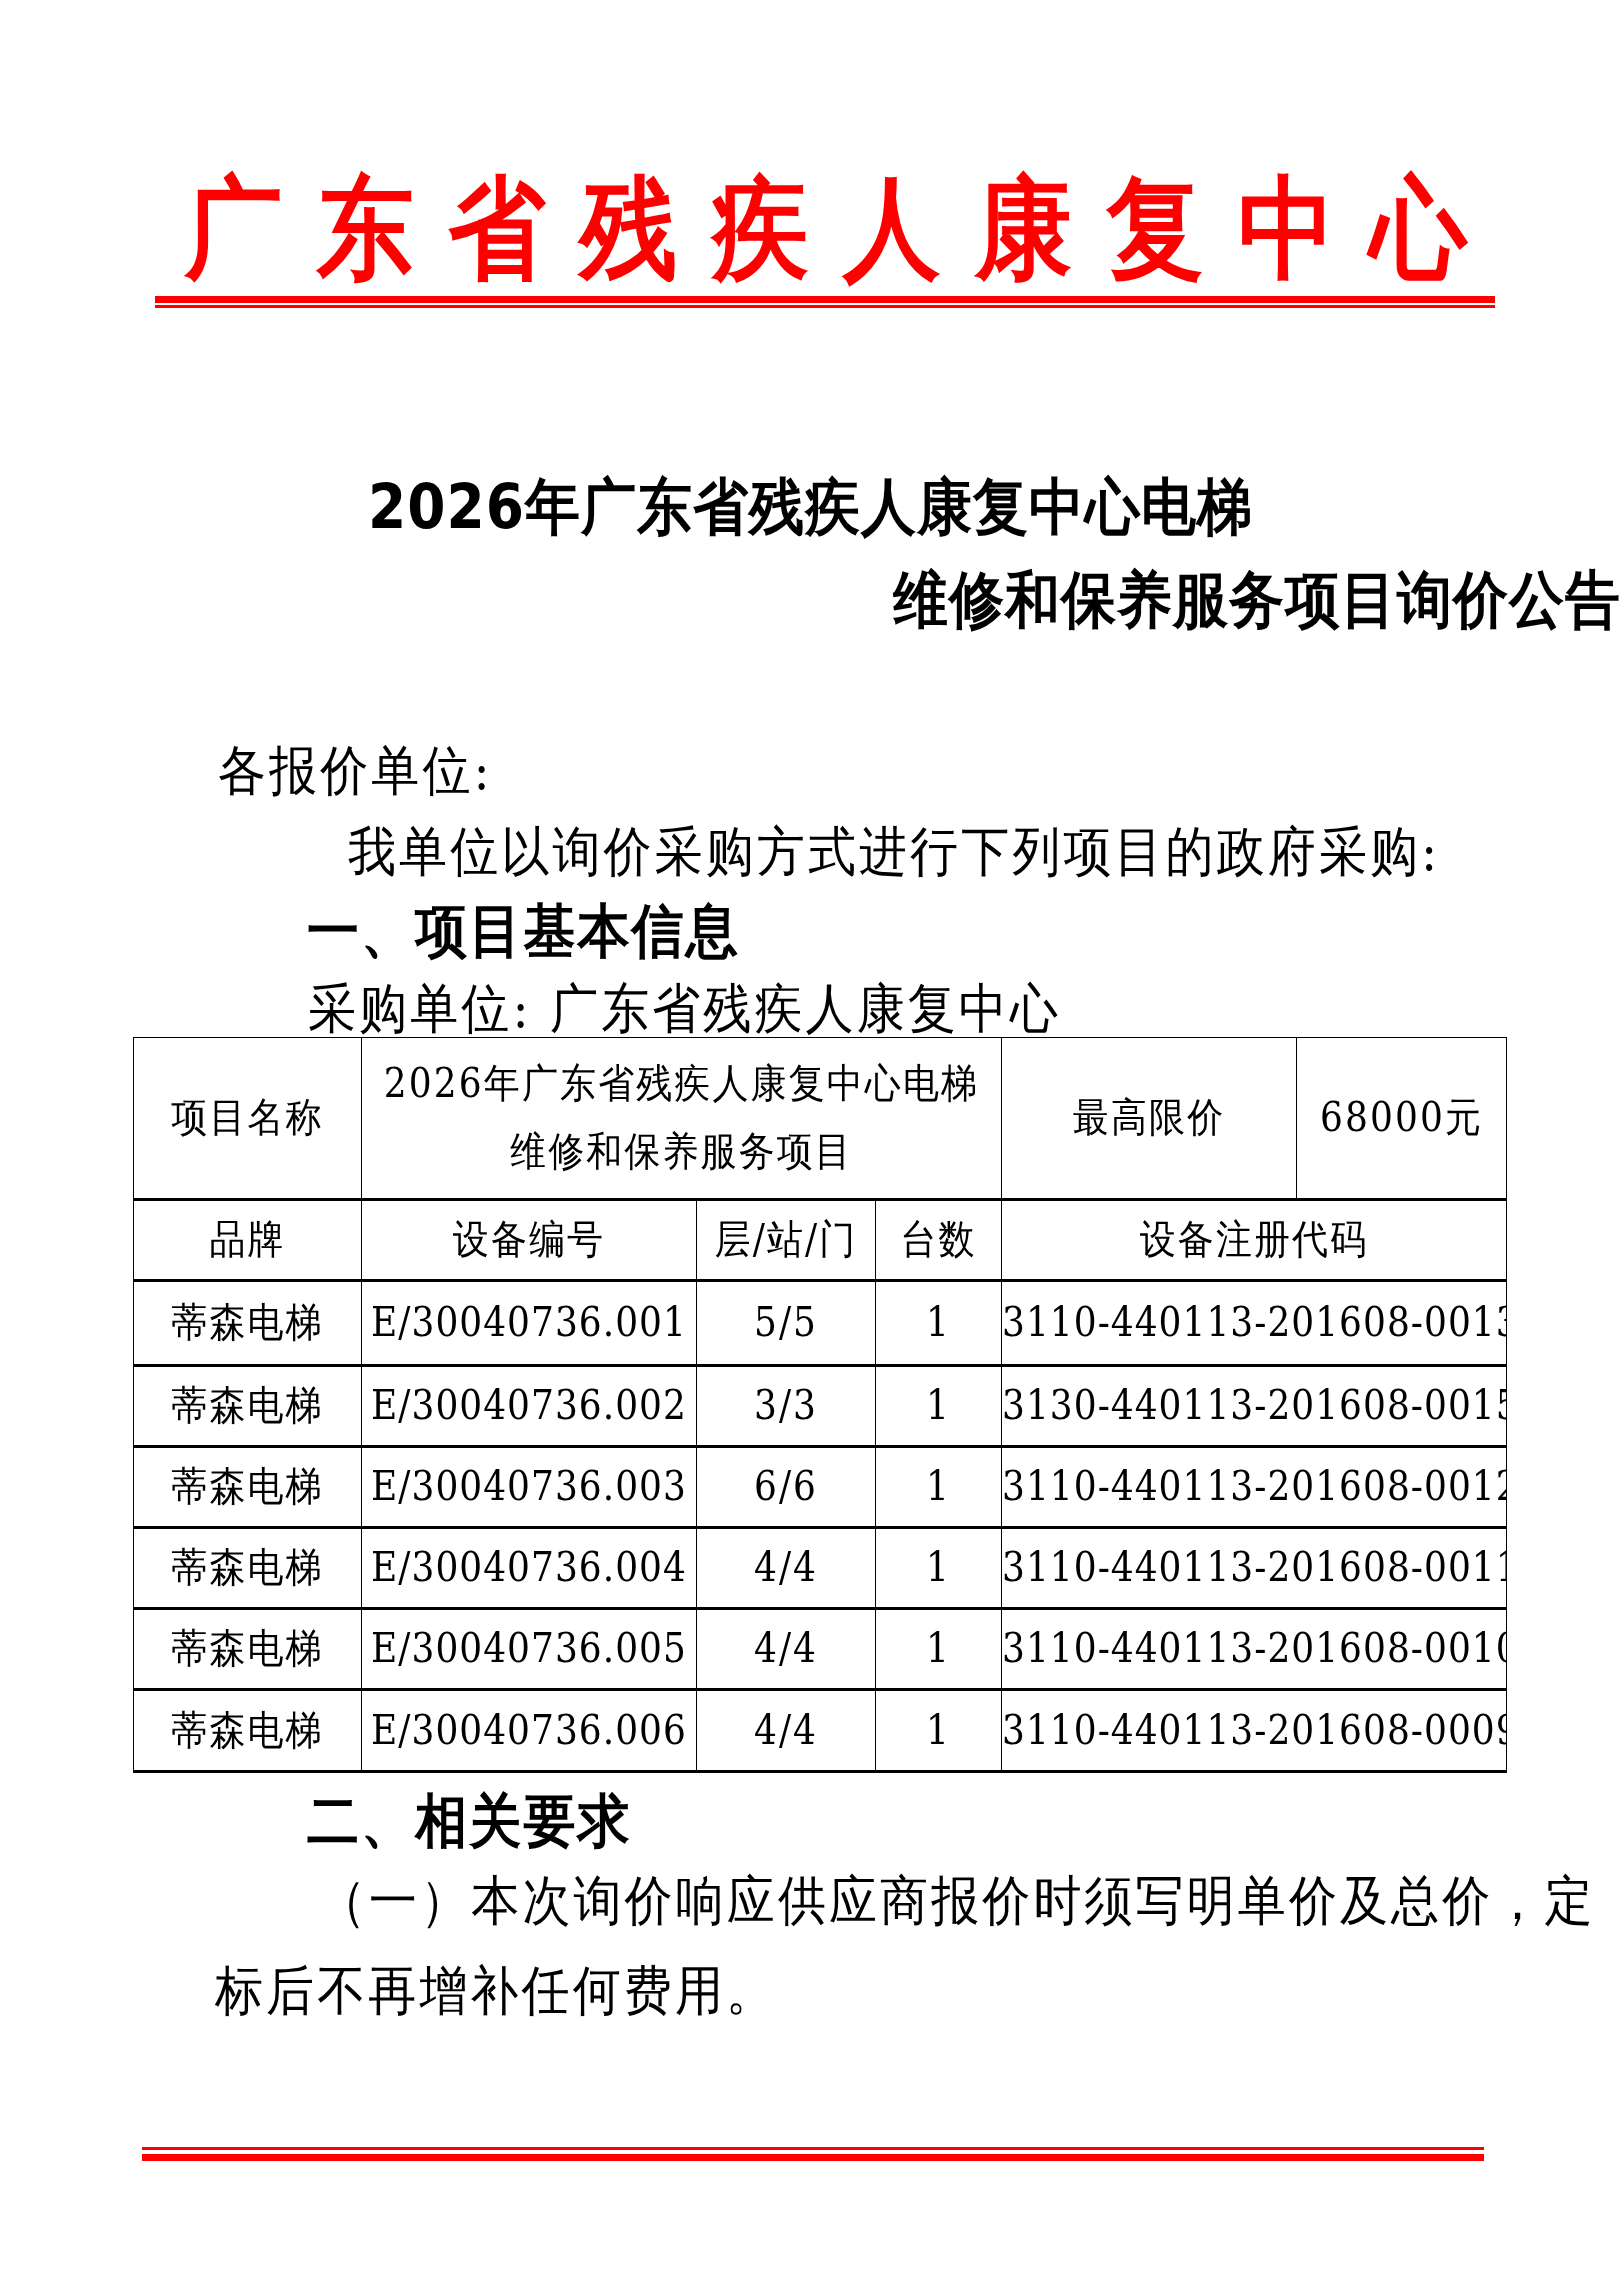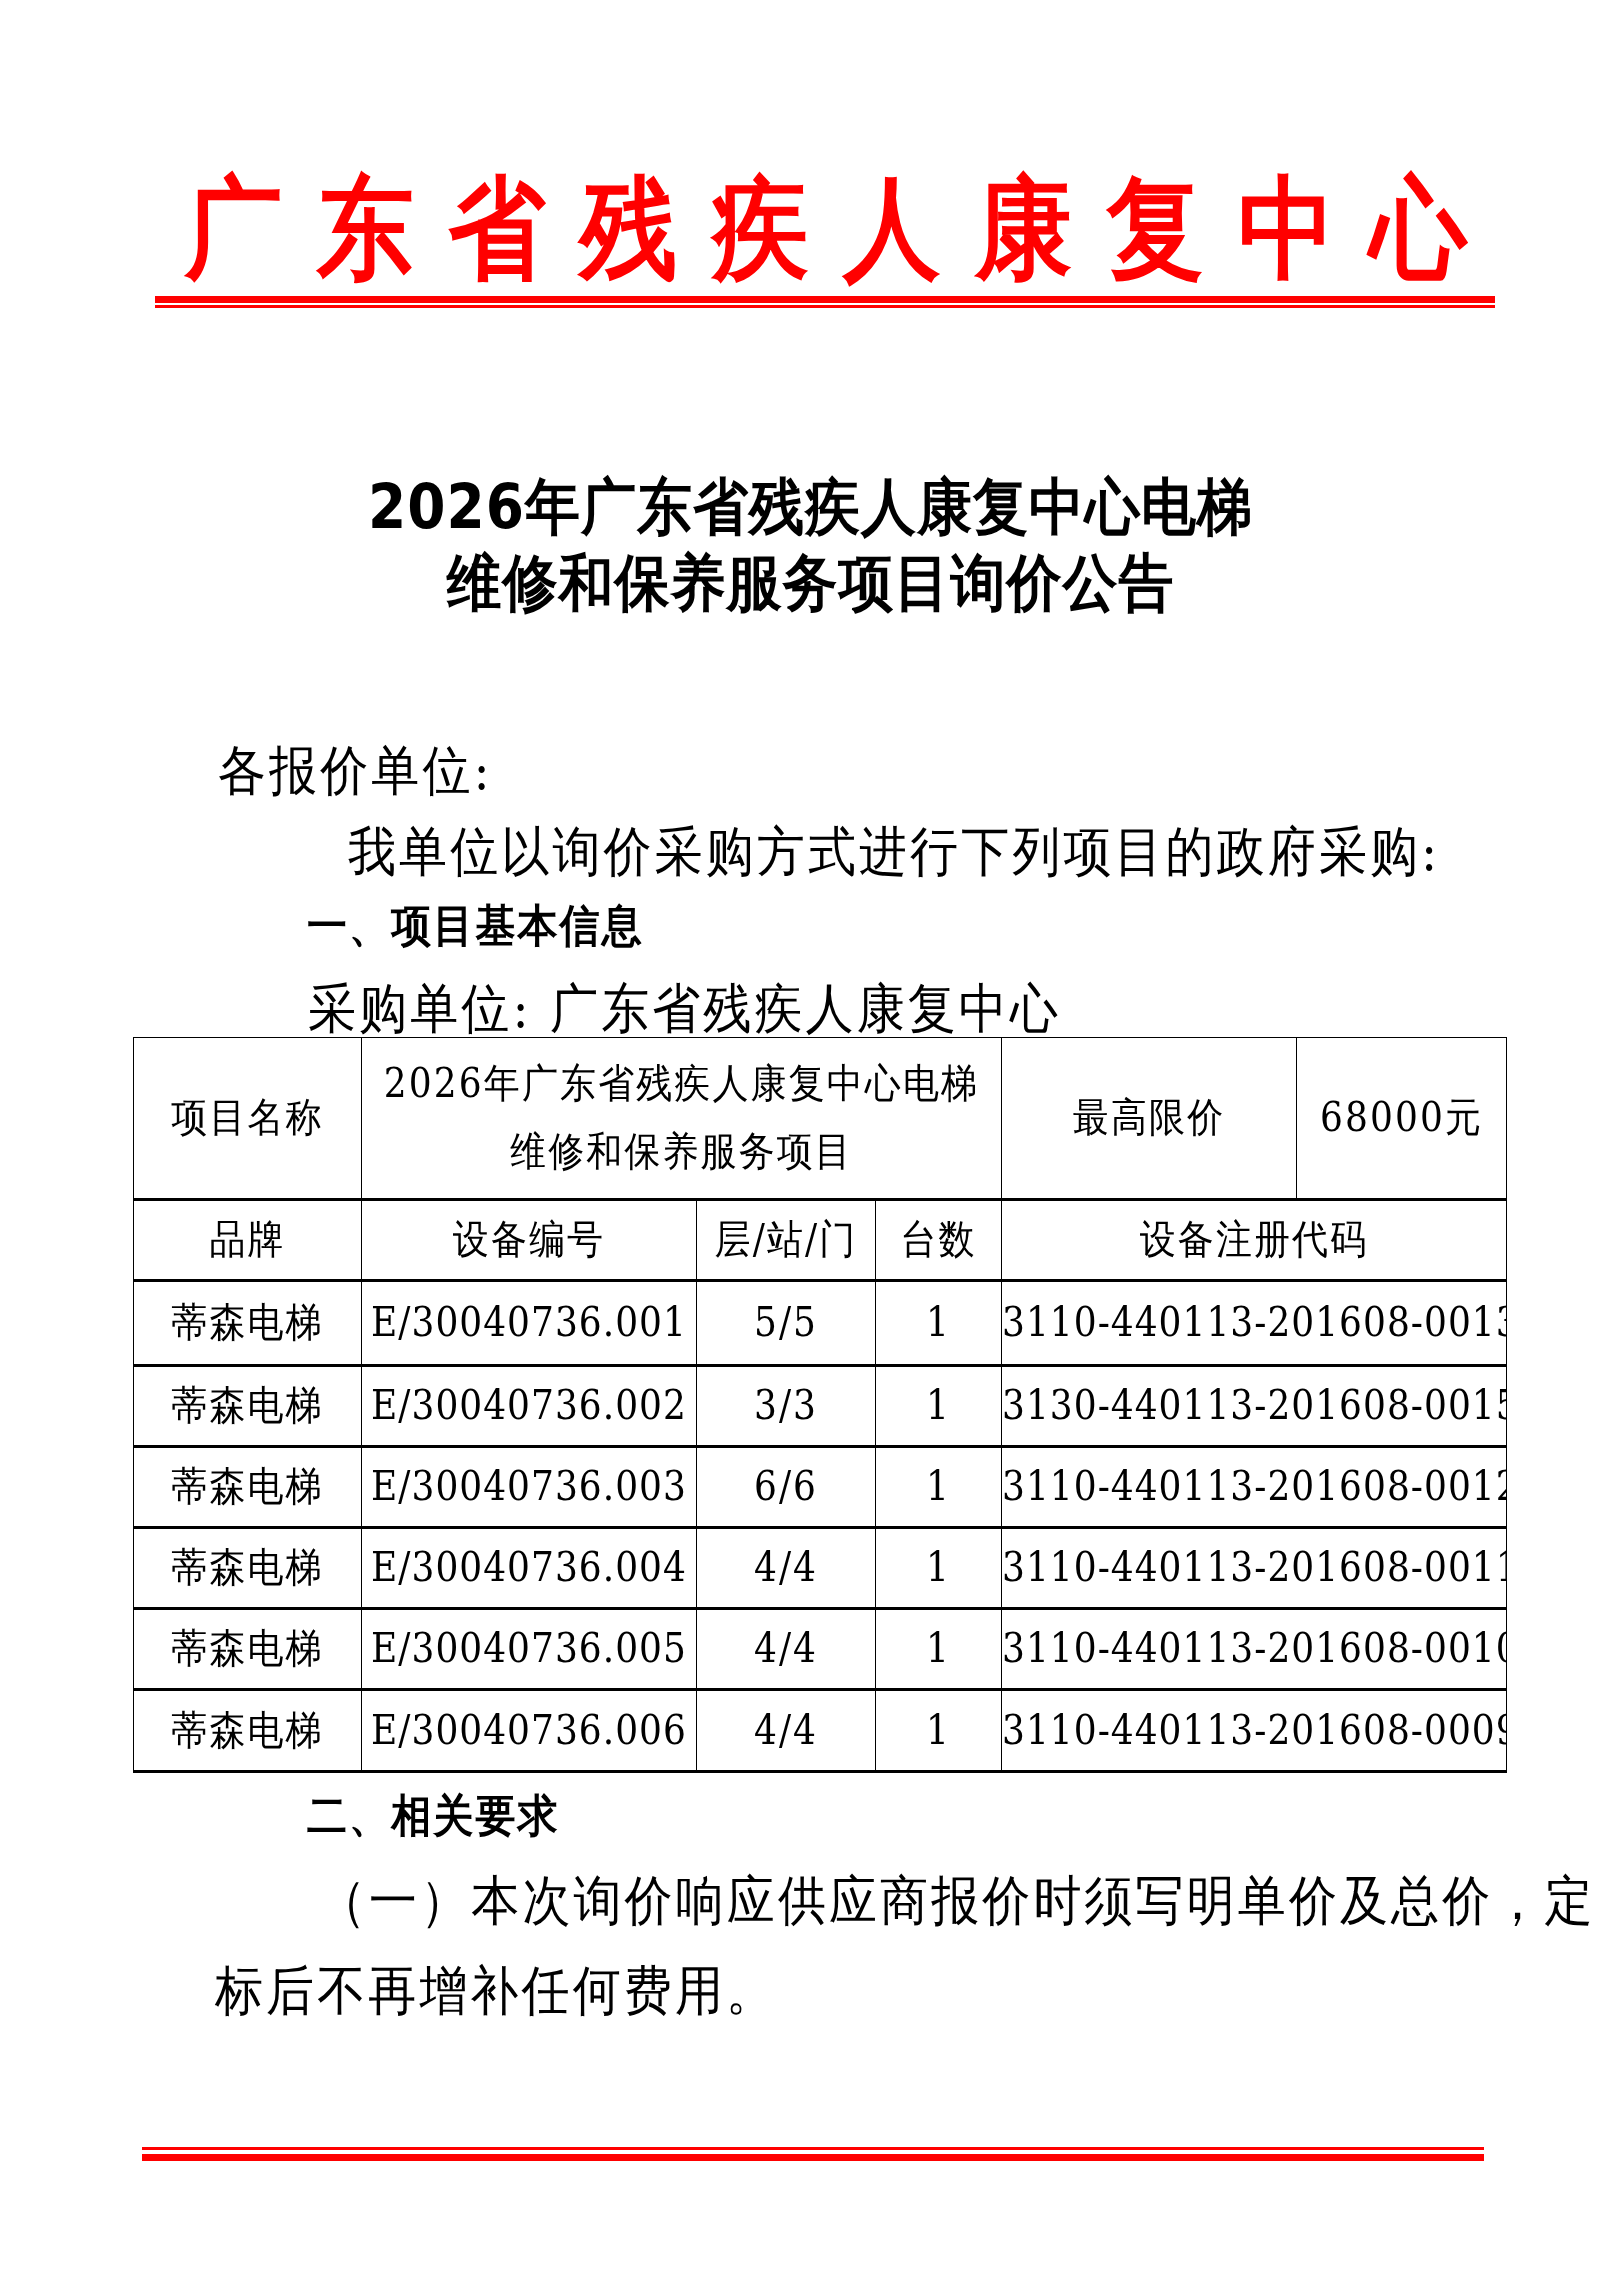--- a/index.html
+++ b/index.html
@@ -12,21 +12,21 @@
     color: #ff0000; font-family: "DejaVu Serif", serif; font-weight: bold;
     font-size: 97px; line-height: 1; padding: 0 31px; box-sizing: border-box;
   }
   .org-header span { display: inline-block; transform: scaleY(1.15); }
   .rule { background: #ff0000; }
   .title { left: 0; width: 1621px; text-align: center; font-family: "DejaVu Sans", sans-serif;
            font-weight: bold; font-size: 55px; line-height: 1; letter-spacing: 1px; }
   .title span { display: inline-block; transform: scaleY(1.12); }
   .para { font-size: 48px; line-height: 1; letter-spacing: 3.1px; white-space: nowrap; }
   .para span { display: inline-block; transform: scaleY(1.12); }
-  .heading { font-family: "DejaVu Sans", sans-serif; font-weight: bold; font-size: 40px;
+  .heading { font-family: "DejaVu Sans", sans-serif; font-weight: bold; font-size: 52px;
              line-height: 1; letter-spacing: 2.1px; white-space: nowrap; }
   .heading span { display: inline-block; transform: scaleY(1.12); }
   table.info { position: absolute; left: 133px; top: 1037px; width: 1373px;
                border-collapse: collapse; table-layout: fixed; }
   table.info td { border: 1.5px solid #000; text-align: center; vertical-align: middle;
                   font-size: 36px; line-height: 1.6; padding: 0; overflow: hidden; white-space: nowrap; }
   table.info tr.thick-top td { border-top-width: 3.1px; }
   table.info td span.t { display: inline-block; transform: scaleY(1.12); letter-spacing: 2.1px; }
   table.info td.mono span.t { letter-spacing: 1px; }
 </style>
@@ -44,21 +44,21 @@
   <span>复</span>
   <span>中</span>
   <span>心</span>
 </div>
 <div class="abs rule" style="left:155px; top:296px; width:1340px; height:7.2px;"></div>
 <div class="abs rule" style="left:155px; top:305px; width:1340px; height:3.1px;"></div>
 
 <div class="abs title" style="top:480px;">
   <span>2026年广东省残疾人康复中心电梯</span>
 </div>
-<div class="abs title" style="top:556px;">
+<div class="abs title" style="top:573px;text-align:right;">
   <span>维修和保养服务项目询价公告</span>
 </div>
 
 <div class="abs para" style="left:218px; top:746px;">
   <span>各报价单位:</span>
 </div>
 <div class="abs para" style="left:308px; top:827px;margin-left:40px;">
   <span>我单位以询价采购方式进行下列项目的政府采购:</span>
 </div>
 <div class="abs heading" style="left:307px; top:905px;">

